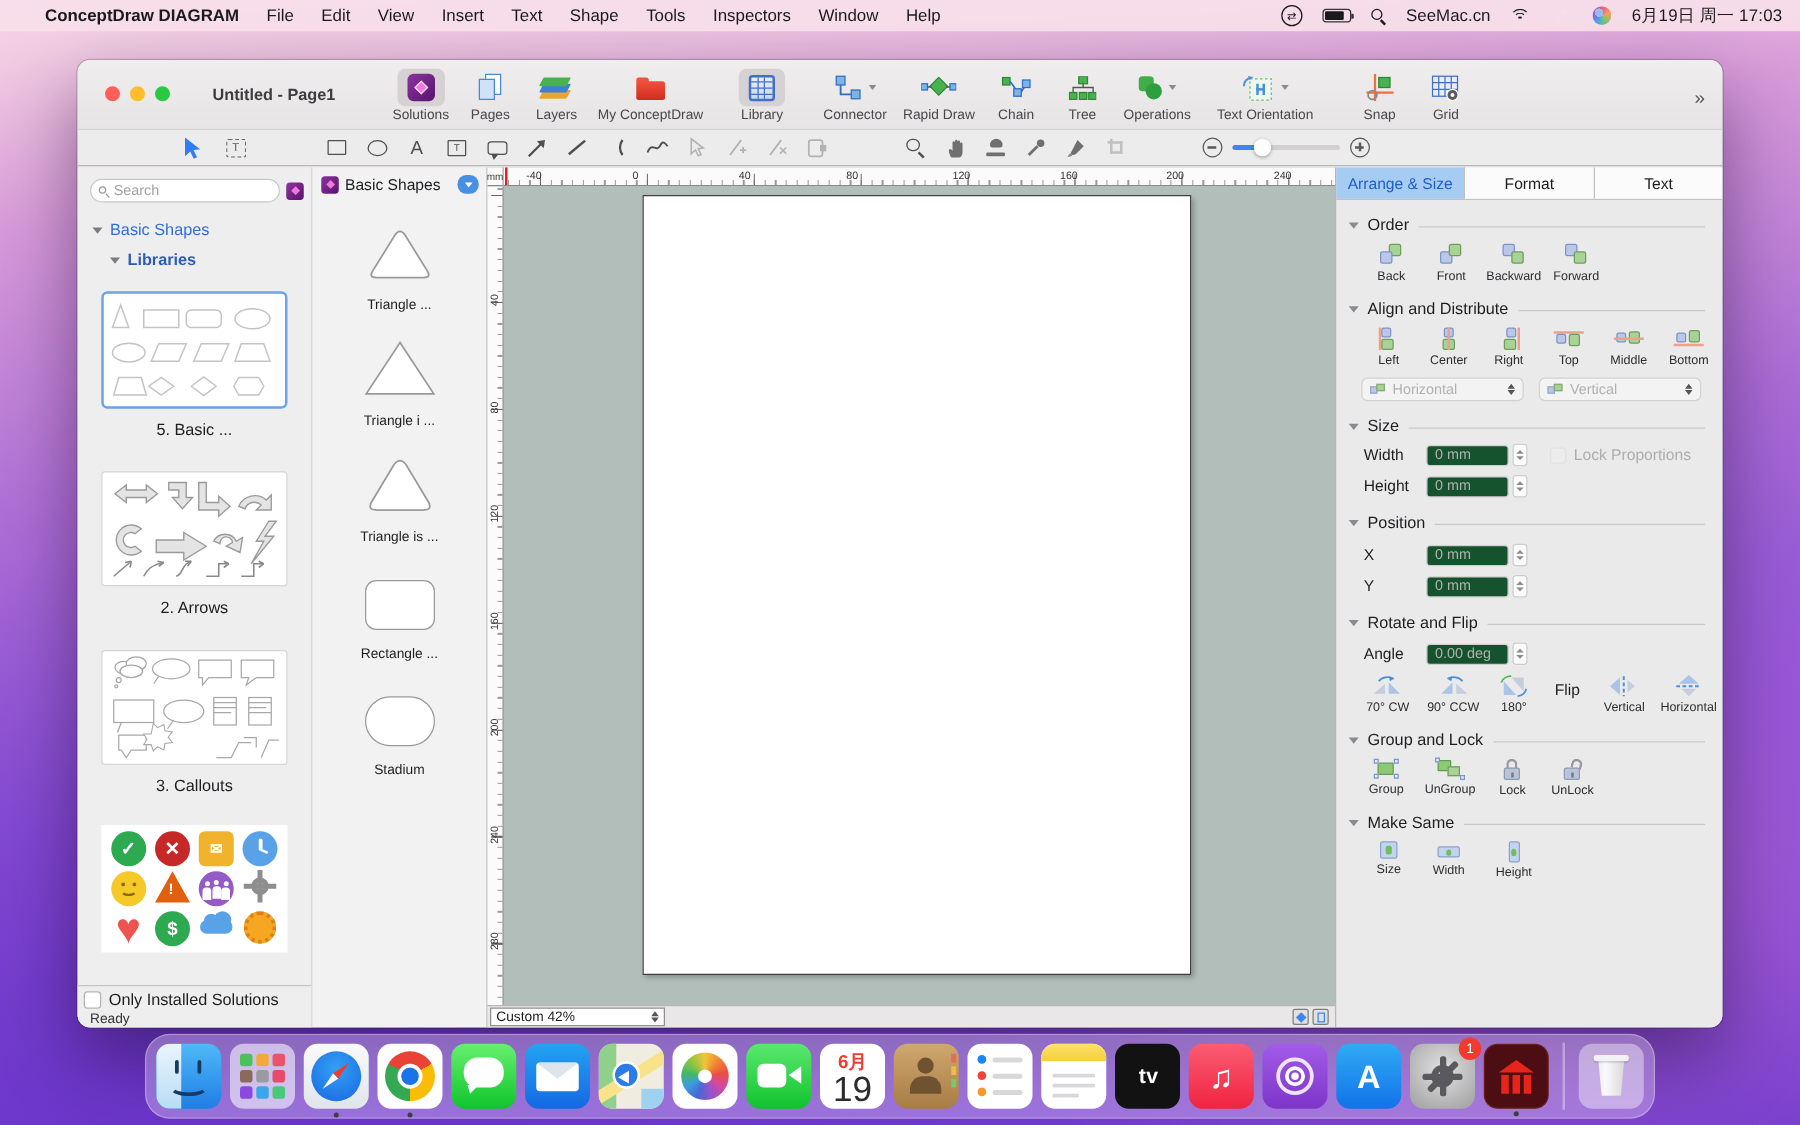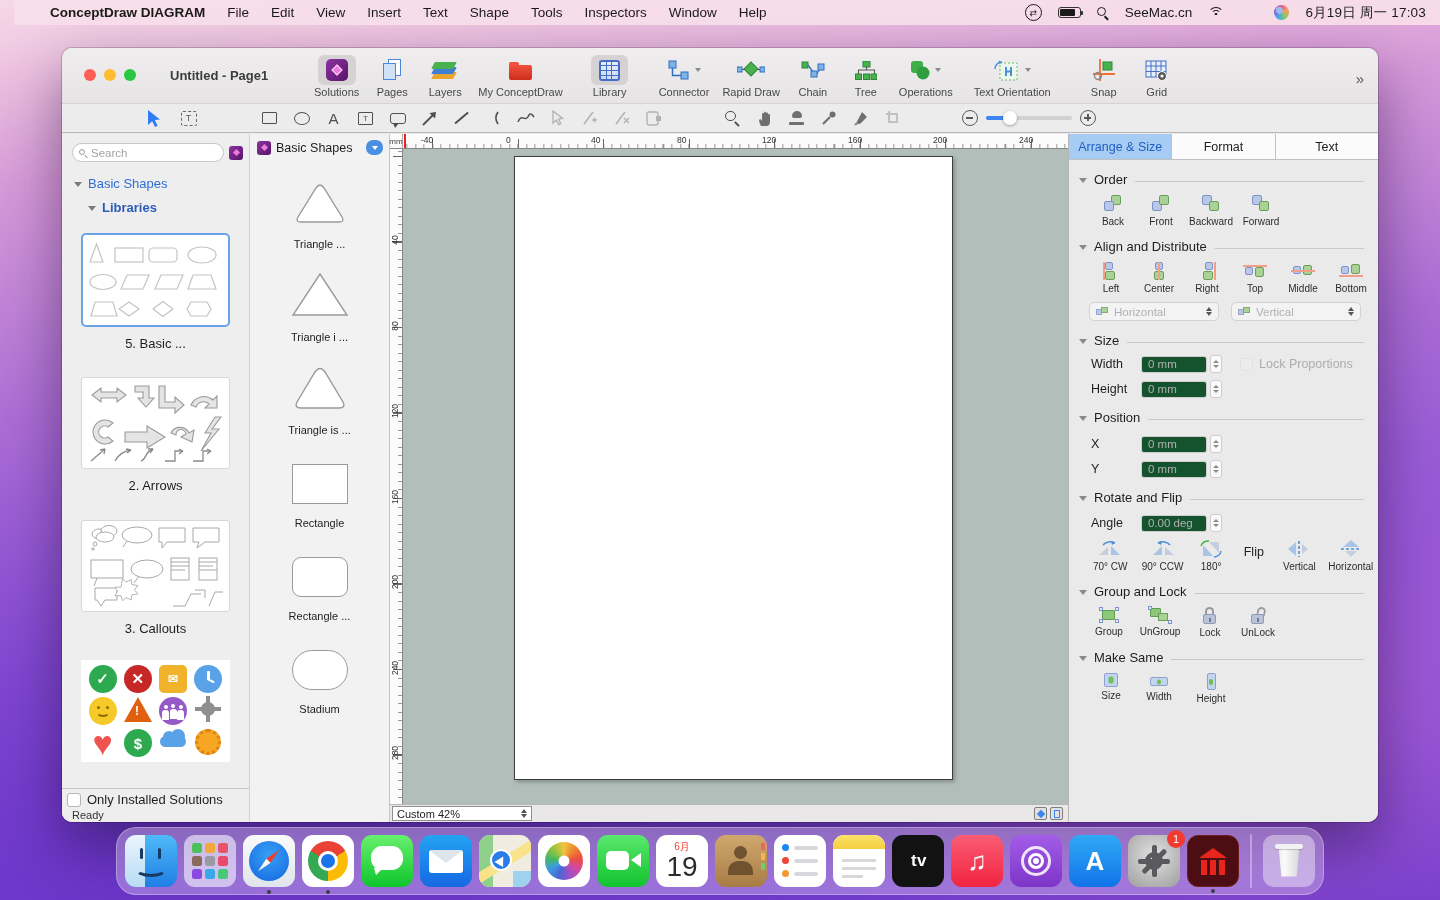--- a/index.html
+++ b/index.html
@@ -7,21 +7,21 @@
   body { font-family:"Liberation Sans", sans-serif; -webkit-font-smoothing:antialiased; }
 
   .desktop { position:relative; width:1440px; height:900px; overflow:hidden;
     background:
       radial-gradient(900px 480px at 88% 80%, rgba(255,150,215,0.30), transparent 60%),
       radial-gradient(1100px 650px at 12% 95%, rgba(90,40,190,0.45), transparent 65%),
       linear-gradient(175deg,#f6d9e8 0%,#efc6e1 6%,#d79ad9 18%,#ab6cd6 42%,#8d50d8 66%,#7b42d4 84%,#6d38cc 100%);
   }
 
   
-  .menubar { position:absolute; top:0; left:14px; right:0; height:25px; background:rgba(247,222,233,0.92);
+  .menubar { position:absolute; top:0; left:0; right:0; height:25px; background:rgba(247,222,233,0.92);
     display:flex; align-items:center; padding:0 14px; font-size:13.5px; color:#1a1a1a; z-index:50; }
   .menubar .apple { font-size:15px; margin:0 14px 0 8px; }
   .menubar .appname { font-weight:700; margin-right:22px; }
   .menubar .mi { margin-right:22px; }
   .mb-right { margin-left:auto; display:flex; align-items:center; gap:16px; font-size:13.5px; }
   .st-ic { display:inline-flex; align-items:center; justify-content:center; color:#1a1a1a; }
   .ic-switch { width:17px; height:17px; border:1.4px solid #1a1a1a; border-radius:50%; font-size:9px; }
   .ic-batt { width:23px; height:11px; border:1.2px solid #333; border-radius:3px; position:relative; }
   .ic-batt::after { content:""; position:absolute; right:-3px; top:2.5px; width:2px; height:4px; background:#333; border-radius:0 1px 1px 0; }
   .ic-batt i { position:absolute; left:1px; top:1px; bottom:1px; width:70%; background:#1a1a1a; border-radius:1px; }
@@ -282,21 +282,21 @@
   .dk-maps .nav { position:absolute; left:11px; top:14px; width:22px; height:22px; border-radius:50%; background:#2a7de8; border:2px solid #fff; display:flex; align-items:center; justify-content:center; }
   .dk-maps .nav i { width:0; height:0; border-left:5px solid transparent; border-right:5px solid transparent; border-bottom:9px solid #fff; transform:rotate(30deg); }
   .dk-photos { background:#fff; display:flex; align-items:center; justify-content:center; }
   .dk-photos .pin { width:38px; height:38px; border-radius:50%;
     background:conic-gradient(#f2c53c,#ef8733,#ea4f42,#d5489e,#9753c9,#4a66d2,#3d9be0,#45b865,#97c43f,#f2c53c); position:relative; }
   .dk-photos .pin::before { content:""; position:absolute; left:50%; top:50%; transform:translate(-50%,-50%); width:11px; height:11px; background:#fff; border-radius:50%; }
   .dk-ft { background:linear-gradient(180deg,#5ae86e,#11c22d); }
   .dk-ft .cam { position:absolute; left:9px; top:16px; width:23px; height:19px; background:#fff; border-radius:5px; }
   .dk-ft .lens { position:absolute; right:8px; top:18px; border-top:7px solid transparent; border-bottom:7px solid transparent; border-right:10px solid #fff; }
   .dk-cal { background:#fff; text-align:center; }
-  .dk-cal .mo { font-size:10px; color:#f23b30; margin-top:5px; font-weight:400; }
+  .dk-cal .mo { font-size:15px; color:#f23b30; margin-top:5px; font-weight:700; }
   .dk-cal .da { font-size:28px; color:#2c2c2e; line-height:26px; }
   .dk-cont { background:linear-gradient(180deg,#cfa86e,#a87c45); }
   .dk-cont .head { position:absolute; left:19px; top:11px; width:13px; height:13px; border-radius:50%; background:#6f5230; }
   .dk-cont .body { position:absolute; left:13px; top:26px; width:25px; height:14px; border-radius:10px 10px 0 0; background:#6f5230; }
   .dk-cont .tabs1 { position:absolute; right:2px; top:8px; width:4px; height:7px; background:#e86a5a; box-shadow:0 10px 0 #f2b84a, 0 20px 0 #7ac86a; }
   .dk-rem { background:#fff; padding:9px 8px; }
   .dk-rem .r { display:flex; align-items:center; gap:5px; margin-bottom:6px; }
   .dk-rem .d { width:7px; height:7px; border-radius:50%; }
   .dk-rem .l { flex:1; height:4px; background:#d8d8dc; border-radius:2px; }
   .dk-notes { background:#fff; }
@@ -797,24 +797,20 @@
             </svg>
           <span class="shapelbl">Triangle i ...</span>
         </div>
         <div class="shapeitem">
           <svg width="62" height="48">
               <path d="M12,45 L50,45 Q57,45 54,39 L36,9 Q31,2 26,9 L8,39 Q5,45 12,45 Z" fill="#fff" stroke="#9a9a9a" stroke-width="1.4"></path>
             </svg>
           <span class="shapelbl">Triangle is ...</span>
         </div>
         <div class="shapeitem">
-          <span class="sh-rect"></span>
-          <span class="shapelbl">Rectangle</span>
-        </div>
-        <div class="shapeitem">
           <span class="sh-rrect"></span>
           <span class="shapelbl">Rectangle ...</span>
         </div>
         <div class="shapeitem">
           <span class="sh-stad"></span>
           <span class="shapelbl">Stadium</span>
         </div>
       </div>
 
       <div class="canvascol">

